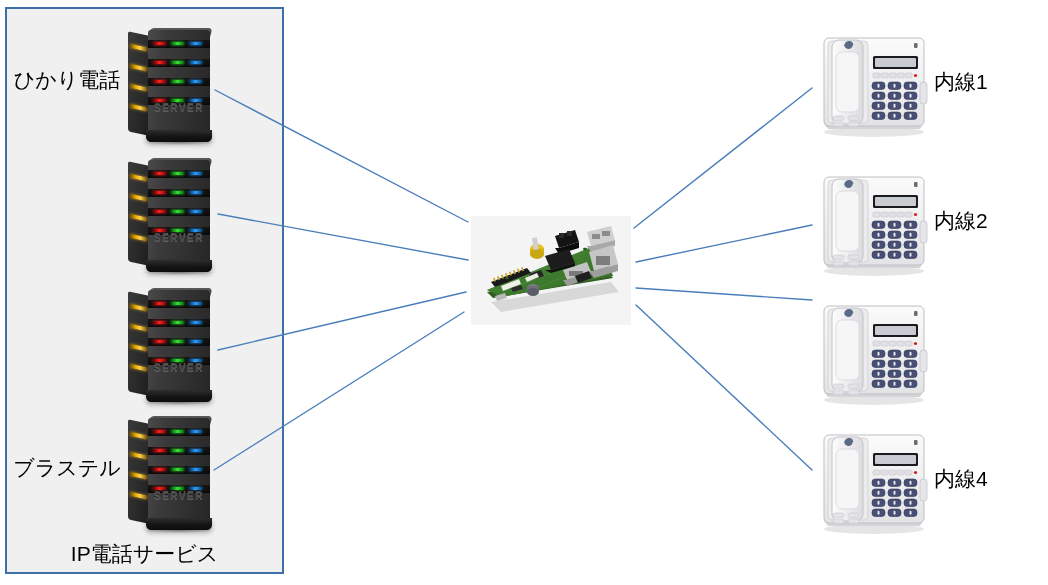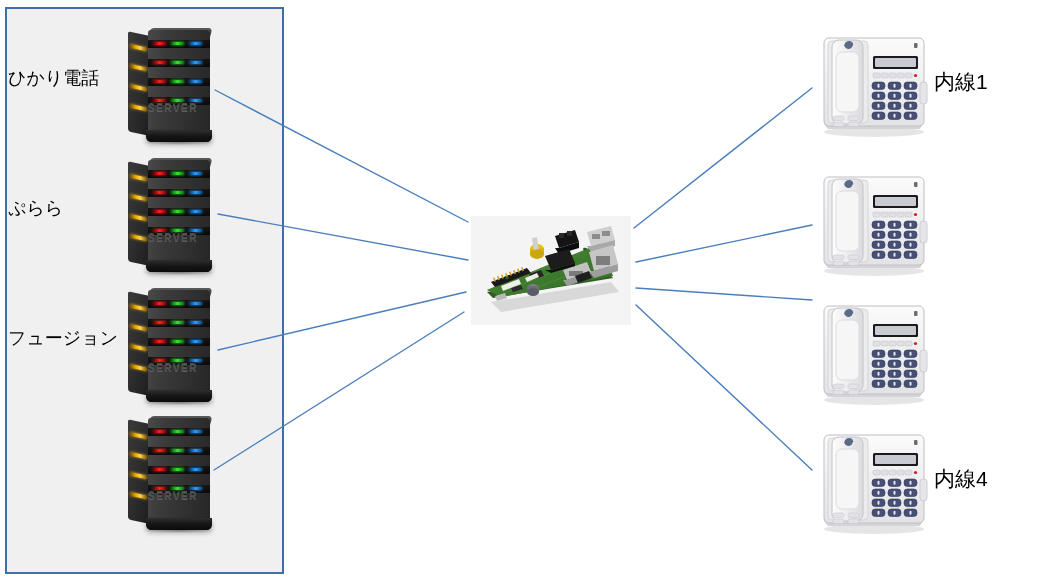--- a/index.html
+++ b/index.html
@@ -55,21 +55,22 @@
     position: absolute;
     left: 8px;
     width: 272px;
     height: 126px;
   }
   .provider-label {
     position: absolute;
     left: 0px;
     top: 44px;
     width: 118px;
-    font-size: 18px;
+    text-align: center;
+    font-size: 21px;
     color: #000000;
     white-space: nowrap;
   }
 
   
   .server {
     position: absolute;
     left: 120px;
     top: 8px;
     width: 94px;
@@ -132,21 +133,21 @@
     display: block;
   }
   .led-r { left: 5px;  background: linear-gradient(90deg,#5a0000,#ff2020,#7a0505); box-shadow: 0 0 3px rgba(255,40,40,.85); }
   .led-g { left: 23px; background: linear-gradient(90deg,#045a04,#36e336,#057005); box-shadow: 0 0 3px rgba(60,230,60,.85); }
   .led-b { left: 41px; background: linear-gradient(90deg,#04305a,#2e9dff,#054b80); box-shadow: 0 0 3px rgba(60,160,255,.85); }
   .srv-word {
     position: absolute;
     left: 0;
     top: 72px;
     width: 62px;
-    text-align: left;
+    text-align: center;
     font-size: 10px;
     letter-spacing: 1.5px;
     font-weight: bold;
     color: #4c4c4c;
     text-shadow: 0 1px 0 #5d5d5d, 0 -1px 0 #1a1a1a;
   }
   .srv-base {
     position: absolute;
     left: 18px;
     top: 100px;
@@ -215,20 +216,21 @@
     width: 115px;
     height: 112px;
   }
 </style>
 </head>
 <body>
 
 <div id="canvas">
 
   <div id="service-group-box"></div>
+  <div id="service-group-caption">IP電話サービス</div>
 
   <svg id="links" viewBox="0 0 1048 585" xmlns="http://www.w3.org/2000/svg">
     <g stroke="#4a7ebb" stroke-width="1.4" fill="none" stroke-linecap="round">
 
       <line x1="215" y1="90" x2="468" y2="222"></line>
       <line x1="218" y1="214" x2="468" y2="260"></line>
       <line x1="218" y1="350" x2="466" y2="292"></line>
       <line x1="214" y1="470" x2="464" y2="312"></line>
 
       <line x1="634" y1="228" x2="812" y2="88"></line>
@@ -270,21 +272,20 @@
             <i class="led-b"></i>
           </div>
         <div class="srv-word">SERVER</div>
       </div>
       <div class="srv-base"></div>
       <div class="srv-shadow"></div>
     </div>
   </div>
 
   <div class="provider-row" style="top:152px;">
-    <div class="provider-label">ぷらら</div>
     <div class="server">
       <div class="srv-side">
         <span class="srv-side-led" style="top:12px;"></span>
         <span class="srv-side-led" style="top:32px;"></span>
         <span class="srv-side-led" style="top:52px;"></span>
         <span class="srv-side-led" style="top:72px;"></span>
       </div>
       <div class="srv-top"></div>
       <div class="srv-front">
         <div class="srv-bay" style="top:10px;">
@@ -308,21 +309,20 @@
             <i class="led-b"></i>
           </div>
         <div class="srv-word">SERVER</div>
       </div>
       <div class="srv-base"></div>
       <div class="srv-shadow"></div>
     </div>
   </div>
 
   <div class="provider-row" style="top:282px;">
-    <div class="provider-label">フュージョン</div>
     <div class="server">
       <div class="srv-side">
         <span class="srv-side-led" style="top:12px;"></span>
         <span class="srv-side-led" style="top:32px;"></span>
         <span class="srv-side-led" style="top:52px;"></span>
         <span class="srv-side-led" style="top:72px;"></span>
       </div>
       <div class="srv-top"></div>
       <div class="srv-front">
         <div class="srv-bay" style="top:10px;">
@@ -346,20 +346,21 @@
             <i class="led-b"></i>
           </div>
         <div class="srv-word">SERVER</div>
       </div>
       <div class="srv-base"></div>
       <div class="srv-shadow"></div>
     </div>
   </div>
 
   <div class="provider-row" style="top:410px;">
+    <div class="provider-label">ブラステル</div>
     <div class="server">
       <div class="srv-side">
         <span class="srv-side-led" style="top:12px;"></span>
         <span class="srv-side-led" style="top:32px;"></span>
         <span class="srv-side-led" style="top:52px;"></span>
         <span class="srv-side-led" style="top:72px;"></span>
       </div>
       <div class="srv-top"></div>
       <div class="srv-front">
         <div class="srv-bay" style="top:10px;">
@@ -612,20 +613,21 @@
         </g>
         <g fill="#e2e2e7" stroke="#c9c9d0" stroke-width="0.6">
           <rect x="17" y="88" width="11" height="4.5" rx="2"></rect>
           <rect x="32" y="88" width="11" height="4.5" rx="2"></rect>
           <rect x="17" y="94" width="11" height="4.5" rx="2"></rect>
           <rect x="32" y="94" width="11" height="4.5" rx="2"></rect>
         </g>
         <rect x="98" y="15" width="3.5" height="5" rx="1" fill="#6b6b72"></rect>
       </svg>
     </div>
+    <div class="phone-label">内線2</div>
   </div>
 
   <div class="phone-row" style="top:296px;">
     <div class="phone">
       <svg viewBox="0 0 115 112" width="115" height="112" xmlns="http://www.w3.org/2000/svg">
         <ellipse cx="58" cy="104" rx="50" ry="5" fill="#000" opacity="0.10"></ellipse>
         <polygon points="8,96 12,101 104,101 108,94 108,40 8,42" fill="#d5d5d9"></polygon>
         <rect x="8" y="10" width="100" height="88" rx="5" fill="url(#pbody)" stroke="#bfbfc6" stroke-width="1"></rect>
         <rect x="104" y="54" width="7" height="22" rx="3" fill="#e6e6ea" stroke="#c4c4cb" stroke-width="0.8"></rect>
         <rect x="12" y="13" width="40" height="82" rx="4" fill="#ececed" stroke="#cfcfd5" stroke-width="0.8"></rect>

